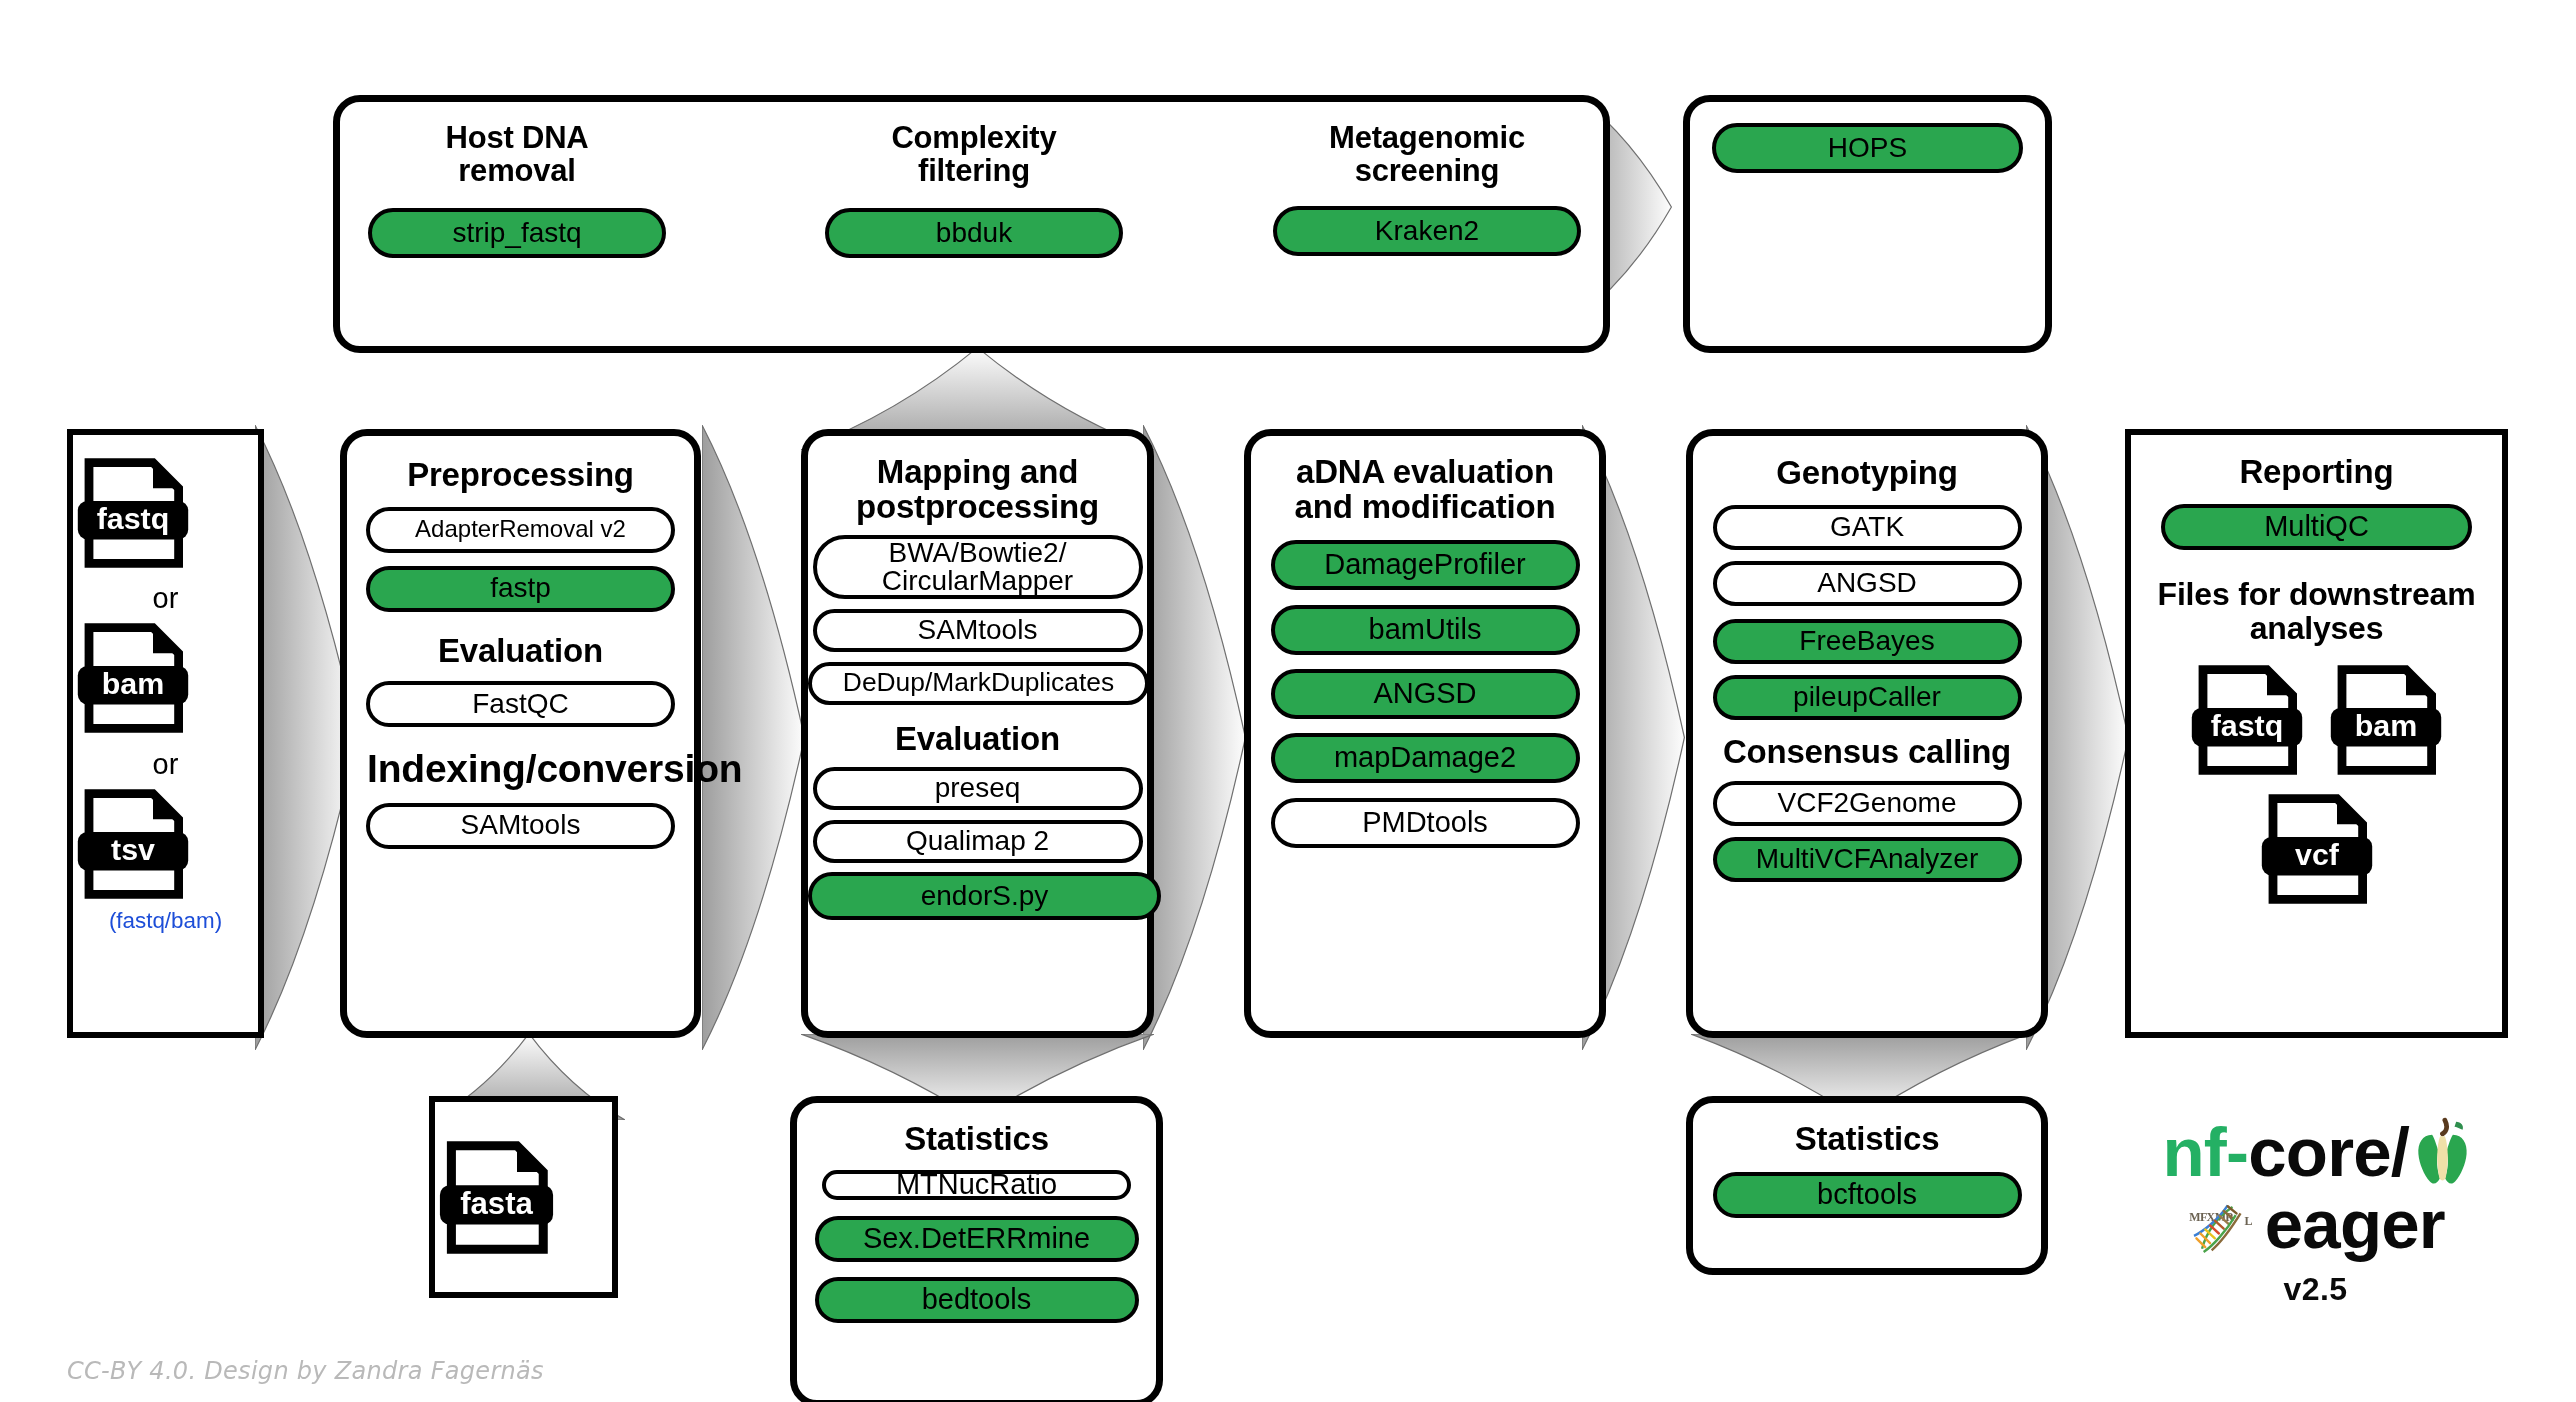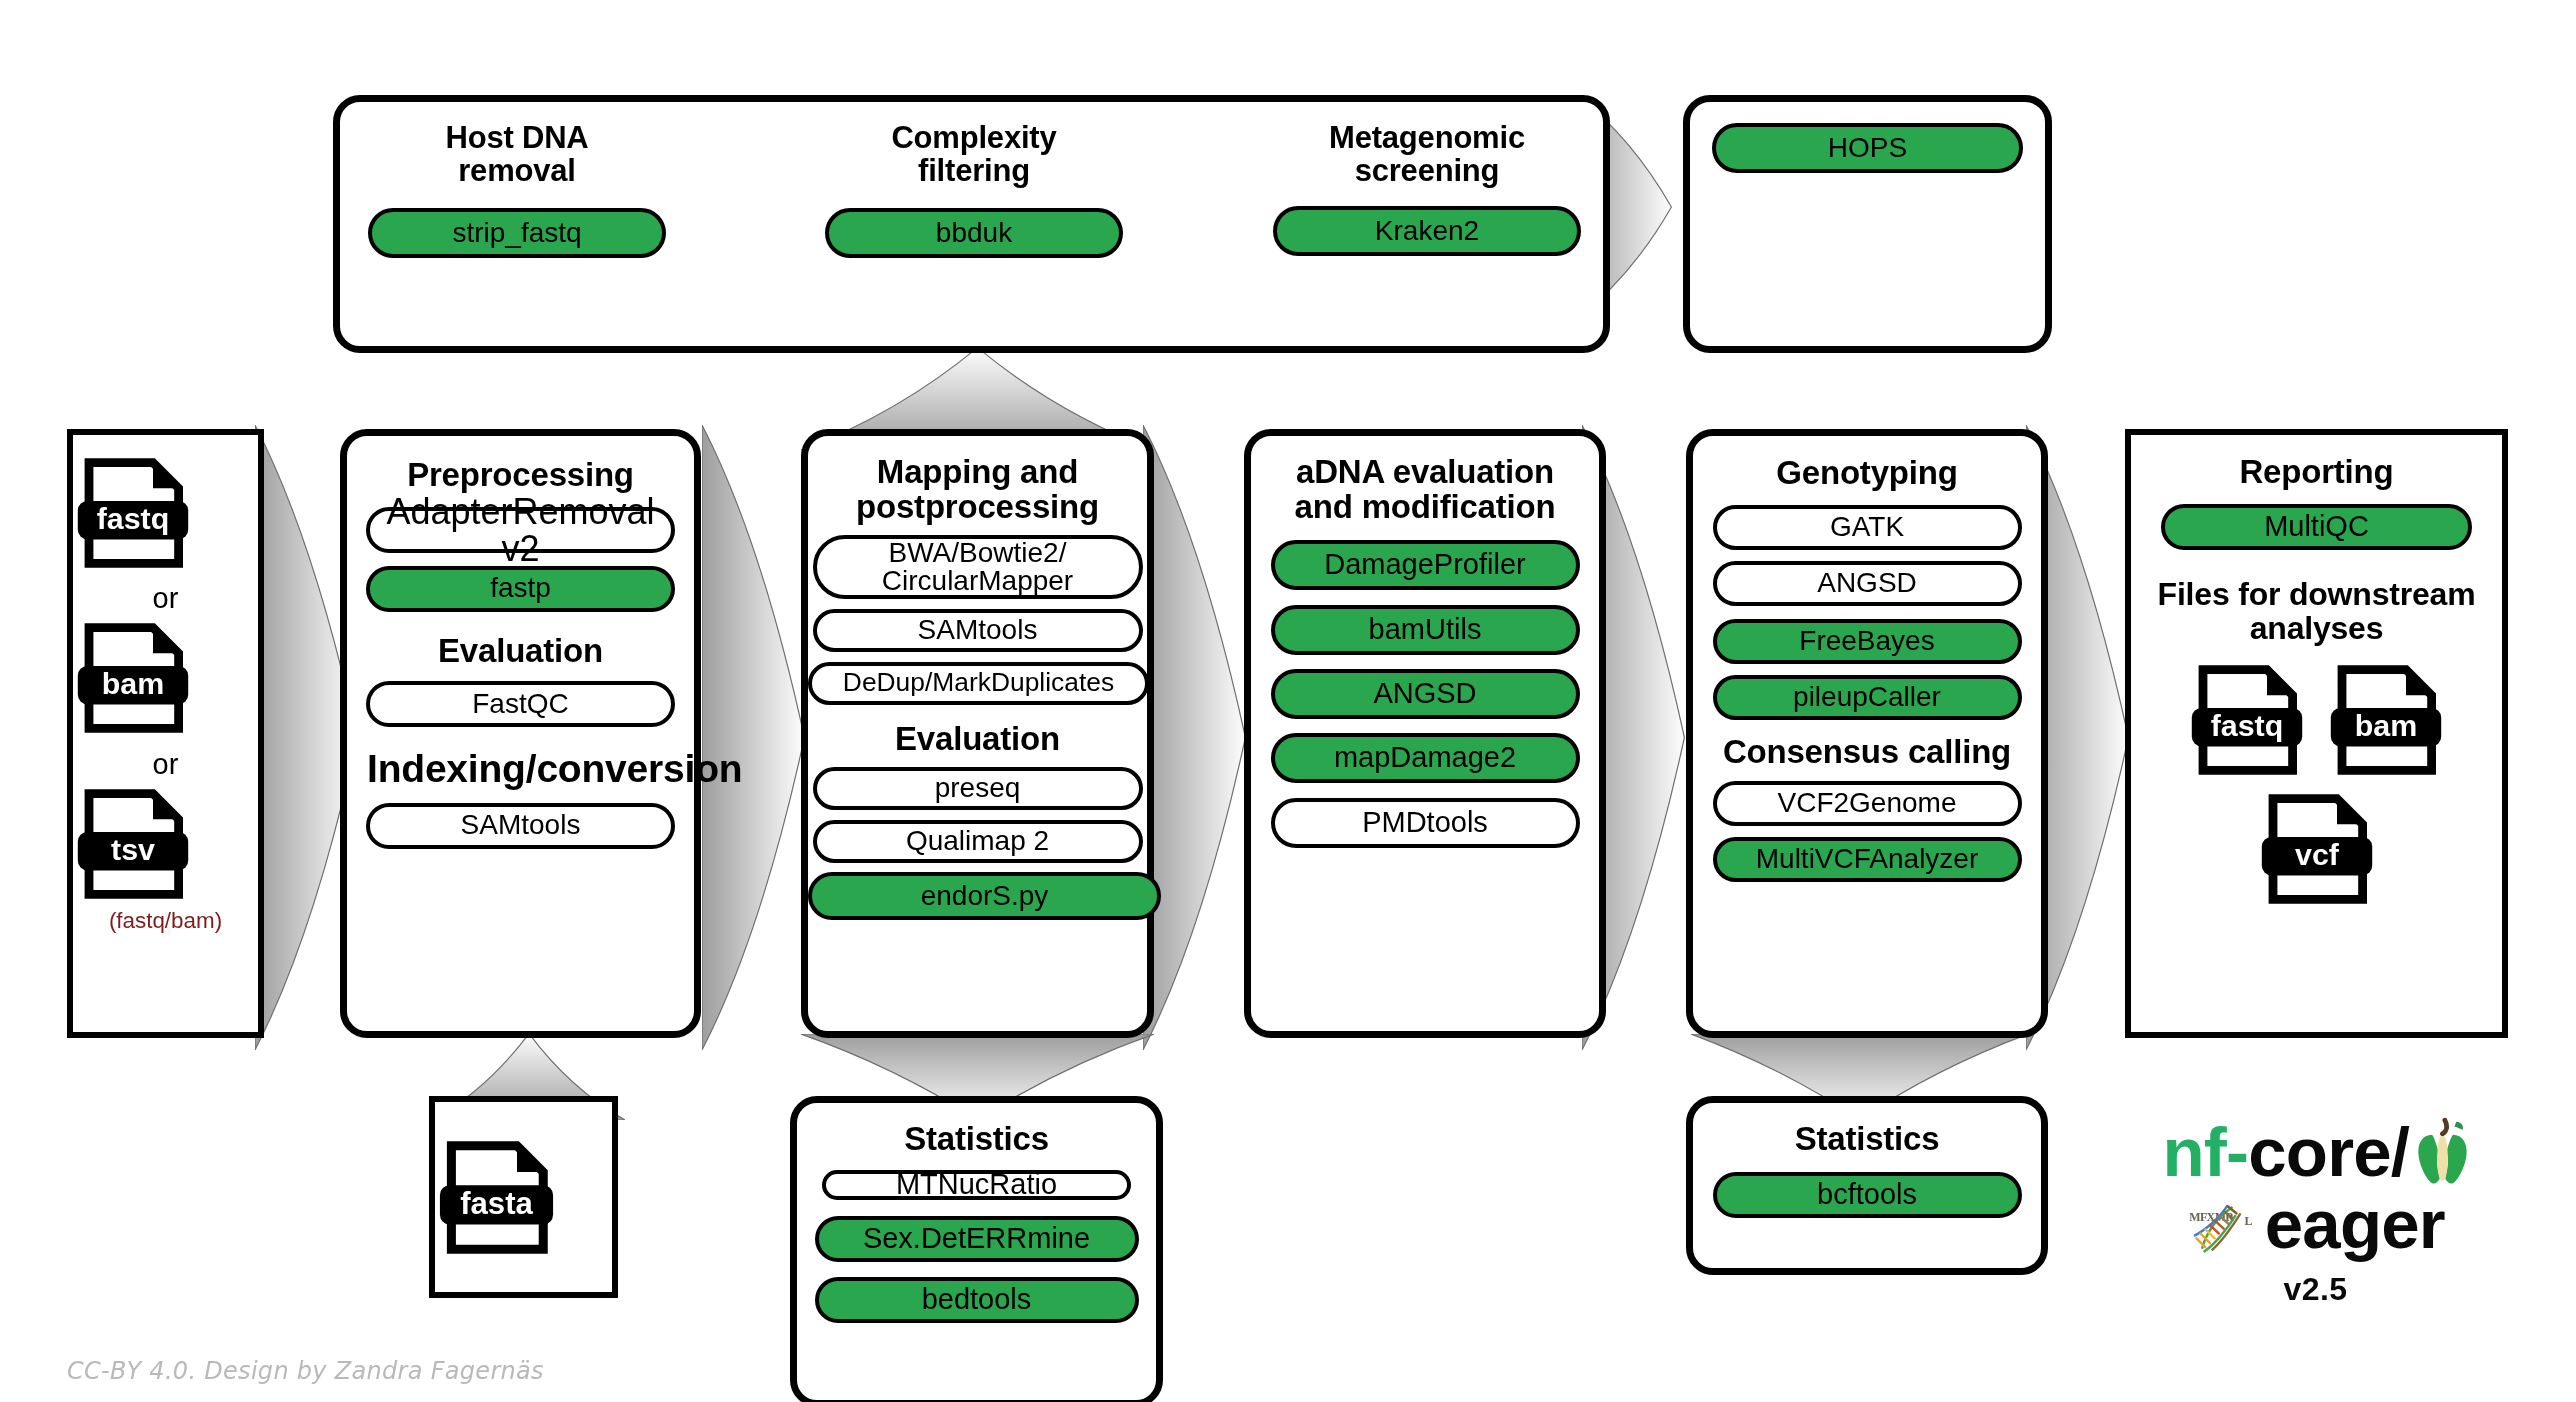--- a/index.html
+++ b/index.html
@@ -49,21 +49,21 @@
   .arrow{position:absolute;}
   .arrow svg{display:block;width:100%;height:100%;}
 
   
   .fileicon{position:relative;display:inline-block;}
   .fileicon svg{display:block;width:100%;height:100%;}
 
   .or-label{
     text-align:center;color:#000;font-weight:normal;
   }
-  .sub-label{text-align:center;color:#7f1d1d;}
+  .sub-label{text-align:center;color:#1d4ed8;}
 
   
   #logo{position:absolute;}
   .logo-row1{
     display:flex;align-items:center;justify-content:center;
     font-weight:bold;letter-spacing:-0.8px;line-height:1;
   }
   .logo-nf{color:#24B064;}
   .logo-core{color:#0a0a0a;}
   .logo-row2{
@@ -264,21 +264,21 @@
         <rect x="6" y="60" width="138" height="48" rx="12" fill="#000"></rect>
         <text x="75" y="95" font-family="Liberation Sans, sans-serif" font-size="38" font-weight="bold" fill="#fff" text-anchor="middle">tsv</text>
       </svg>
     </div>
     <div class="sub-label" style="font-size:22.4px;margin-top:1.6px;">(fastq/bam)</div>
   </div>
 
   <div class="panel round" style="left:340px;top:429px;width:361px;height:609px;">
     <div class="panel-title" style="margin-top:21px;font-size:33px;">Preprocessing</div>
 
-    <div class="pill" style="width:309px;height:46px;font-size:36px;margin-top:14.4px;">AdapterRemoval v2</div>
+    <div class="pill" style="width:309px;height:46px;font-size:24px;margin-top:14.4px;">AdapterRemoval v2</div>
     <div class="pill green" style="width:309px;height:46px;font-size:28px;margin-top:13px;">fastp</div>
 
     <div class="panel-title" style="margin-top:21px;font-size:33px;">Evaluation</div>
     <div class="pill" style="width:309px;height:46px;font-size:28px;margin-top:13px;">FastQC</div>
 
     <div class="panel-title" style="margin-top:21px;font-size:39px;margin-left:20px;">Indexing/conversion</div>
     <div class="pill" style="width:309px;height:46px;font-size:28px;margin-top:13px;">SAMtools</div>
   </div>
 
   <div class="panel round" style="left:801px;top:429px;width:353px;height:609px;">

